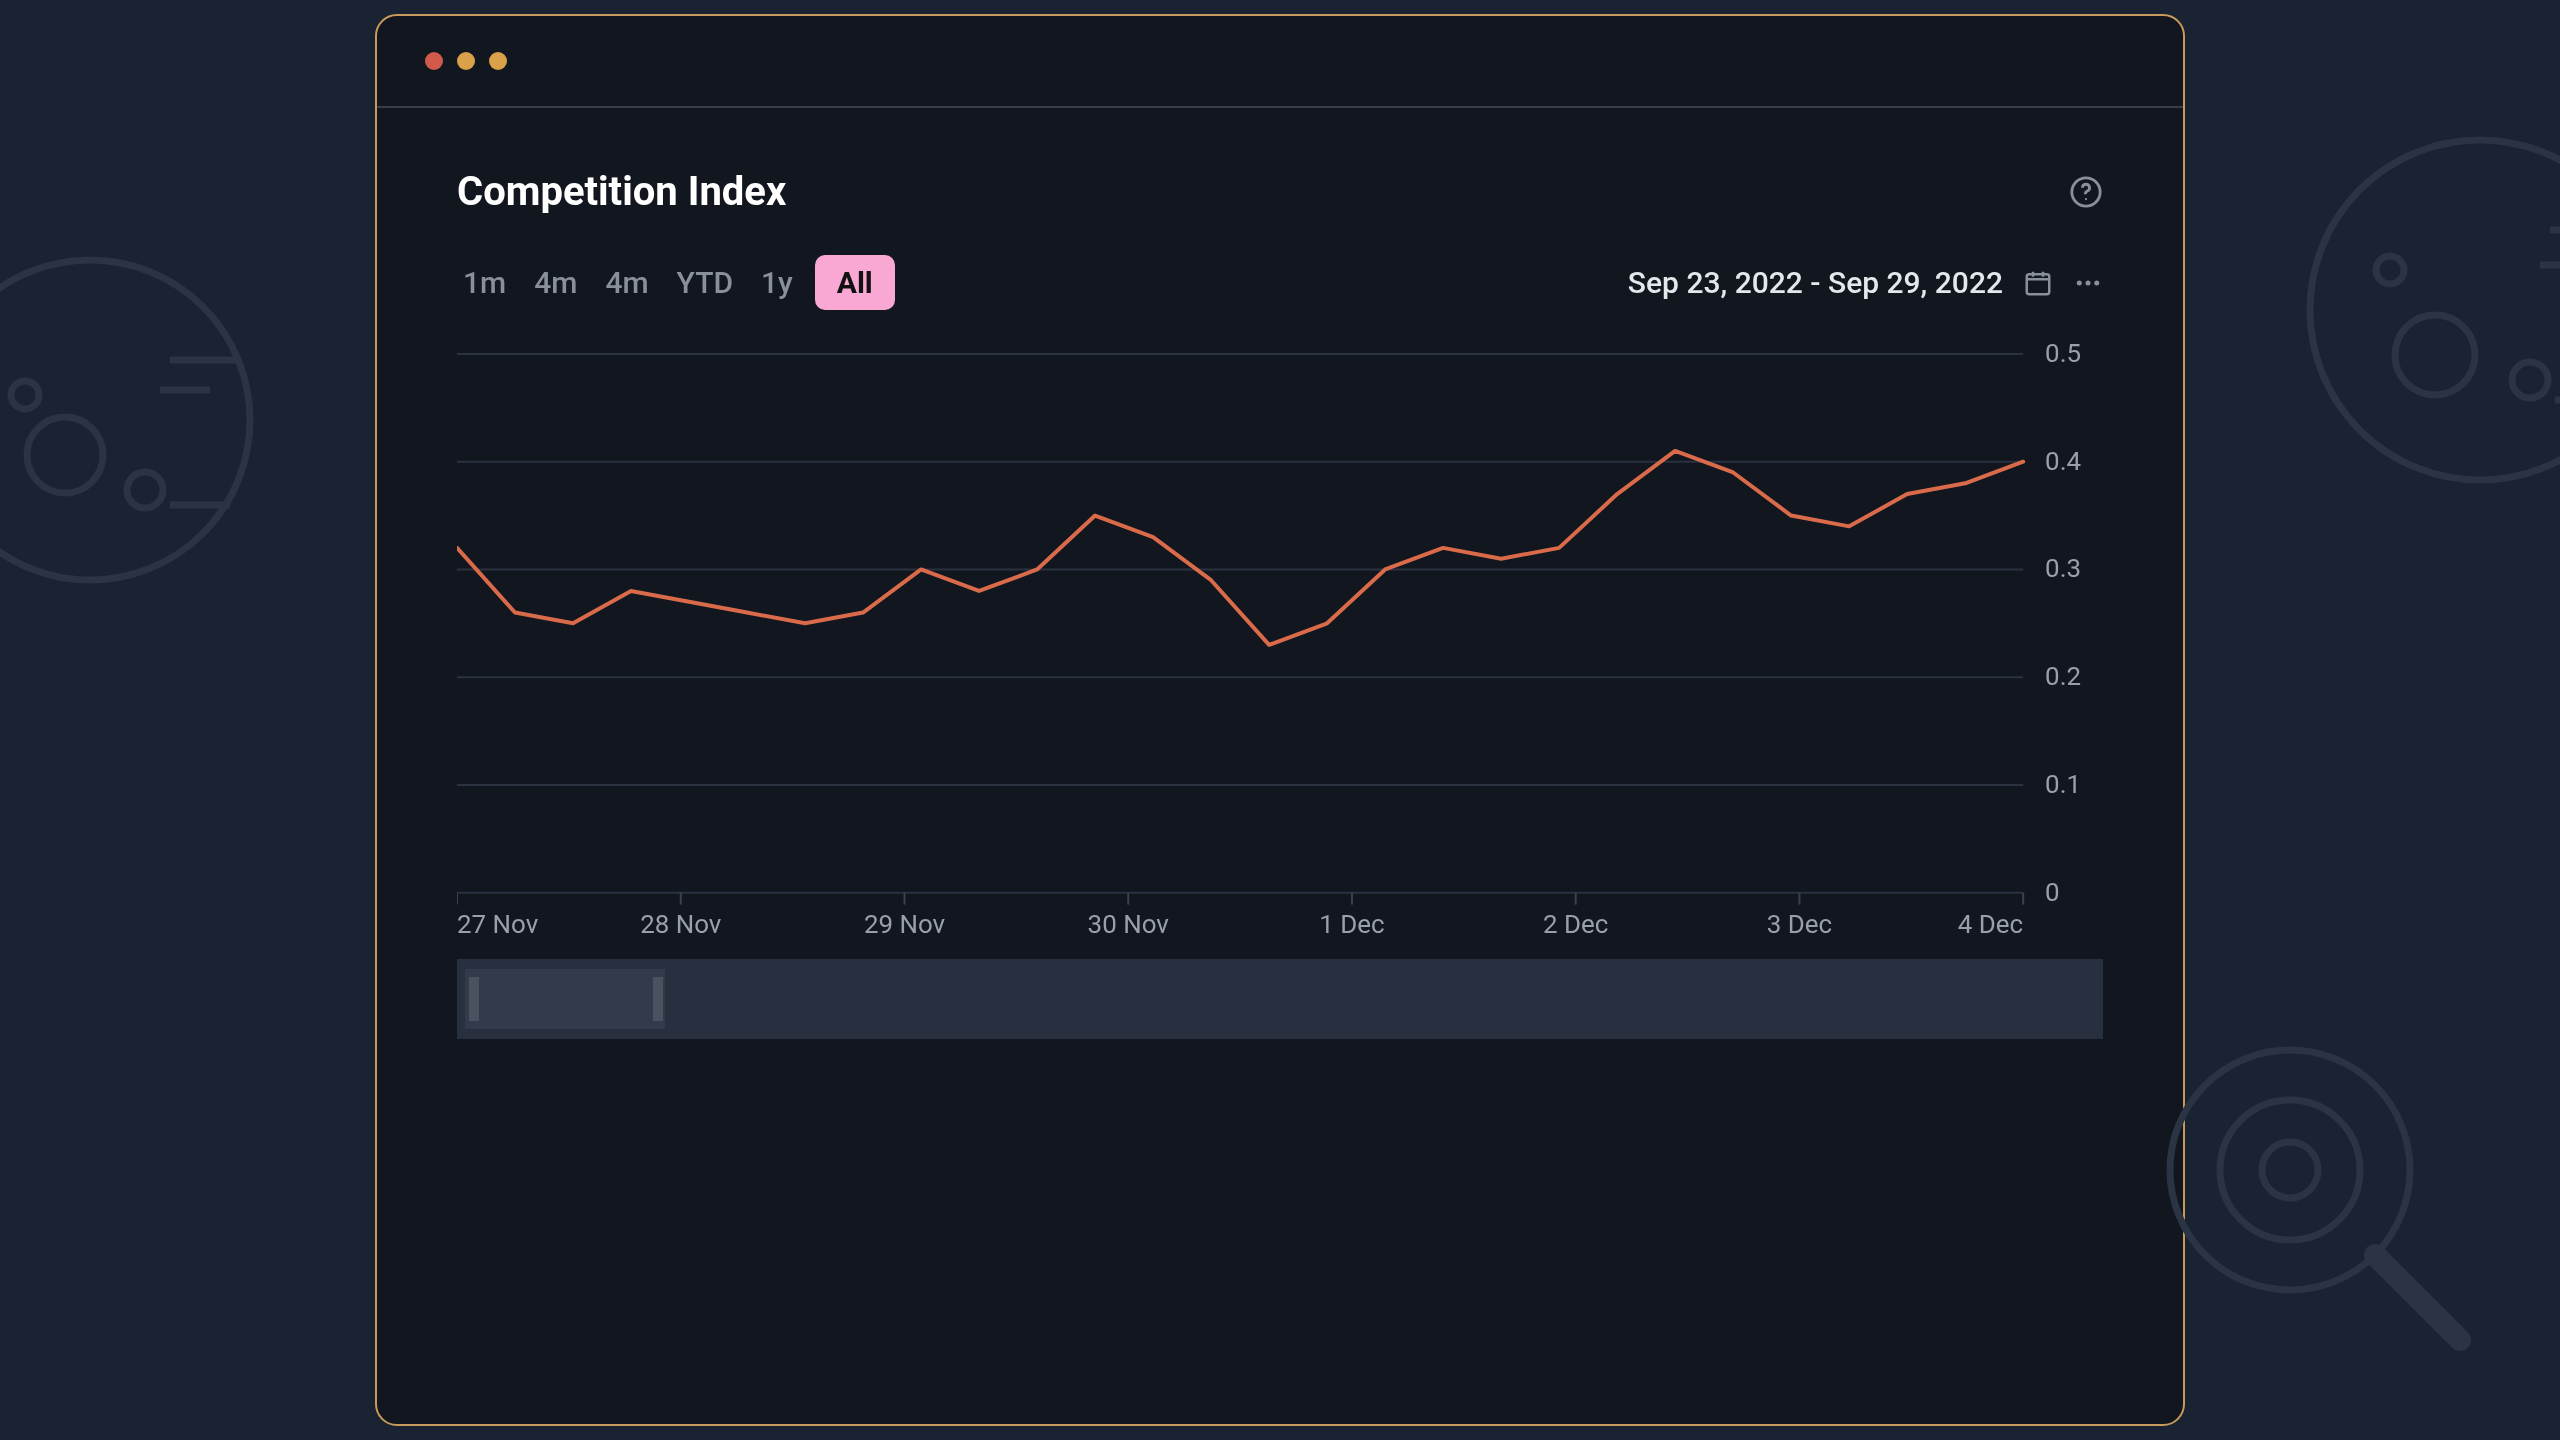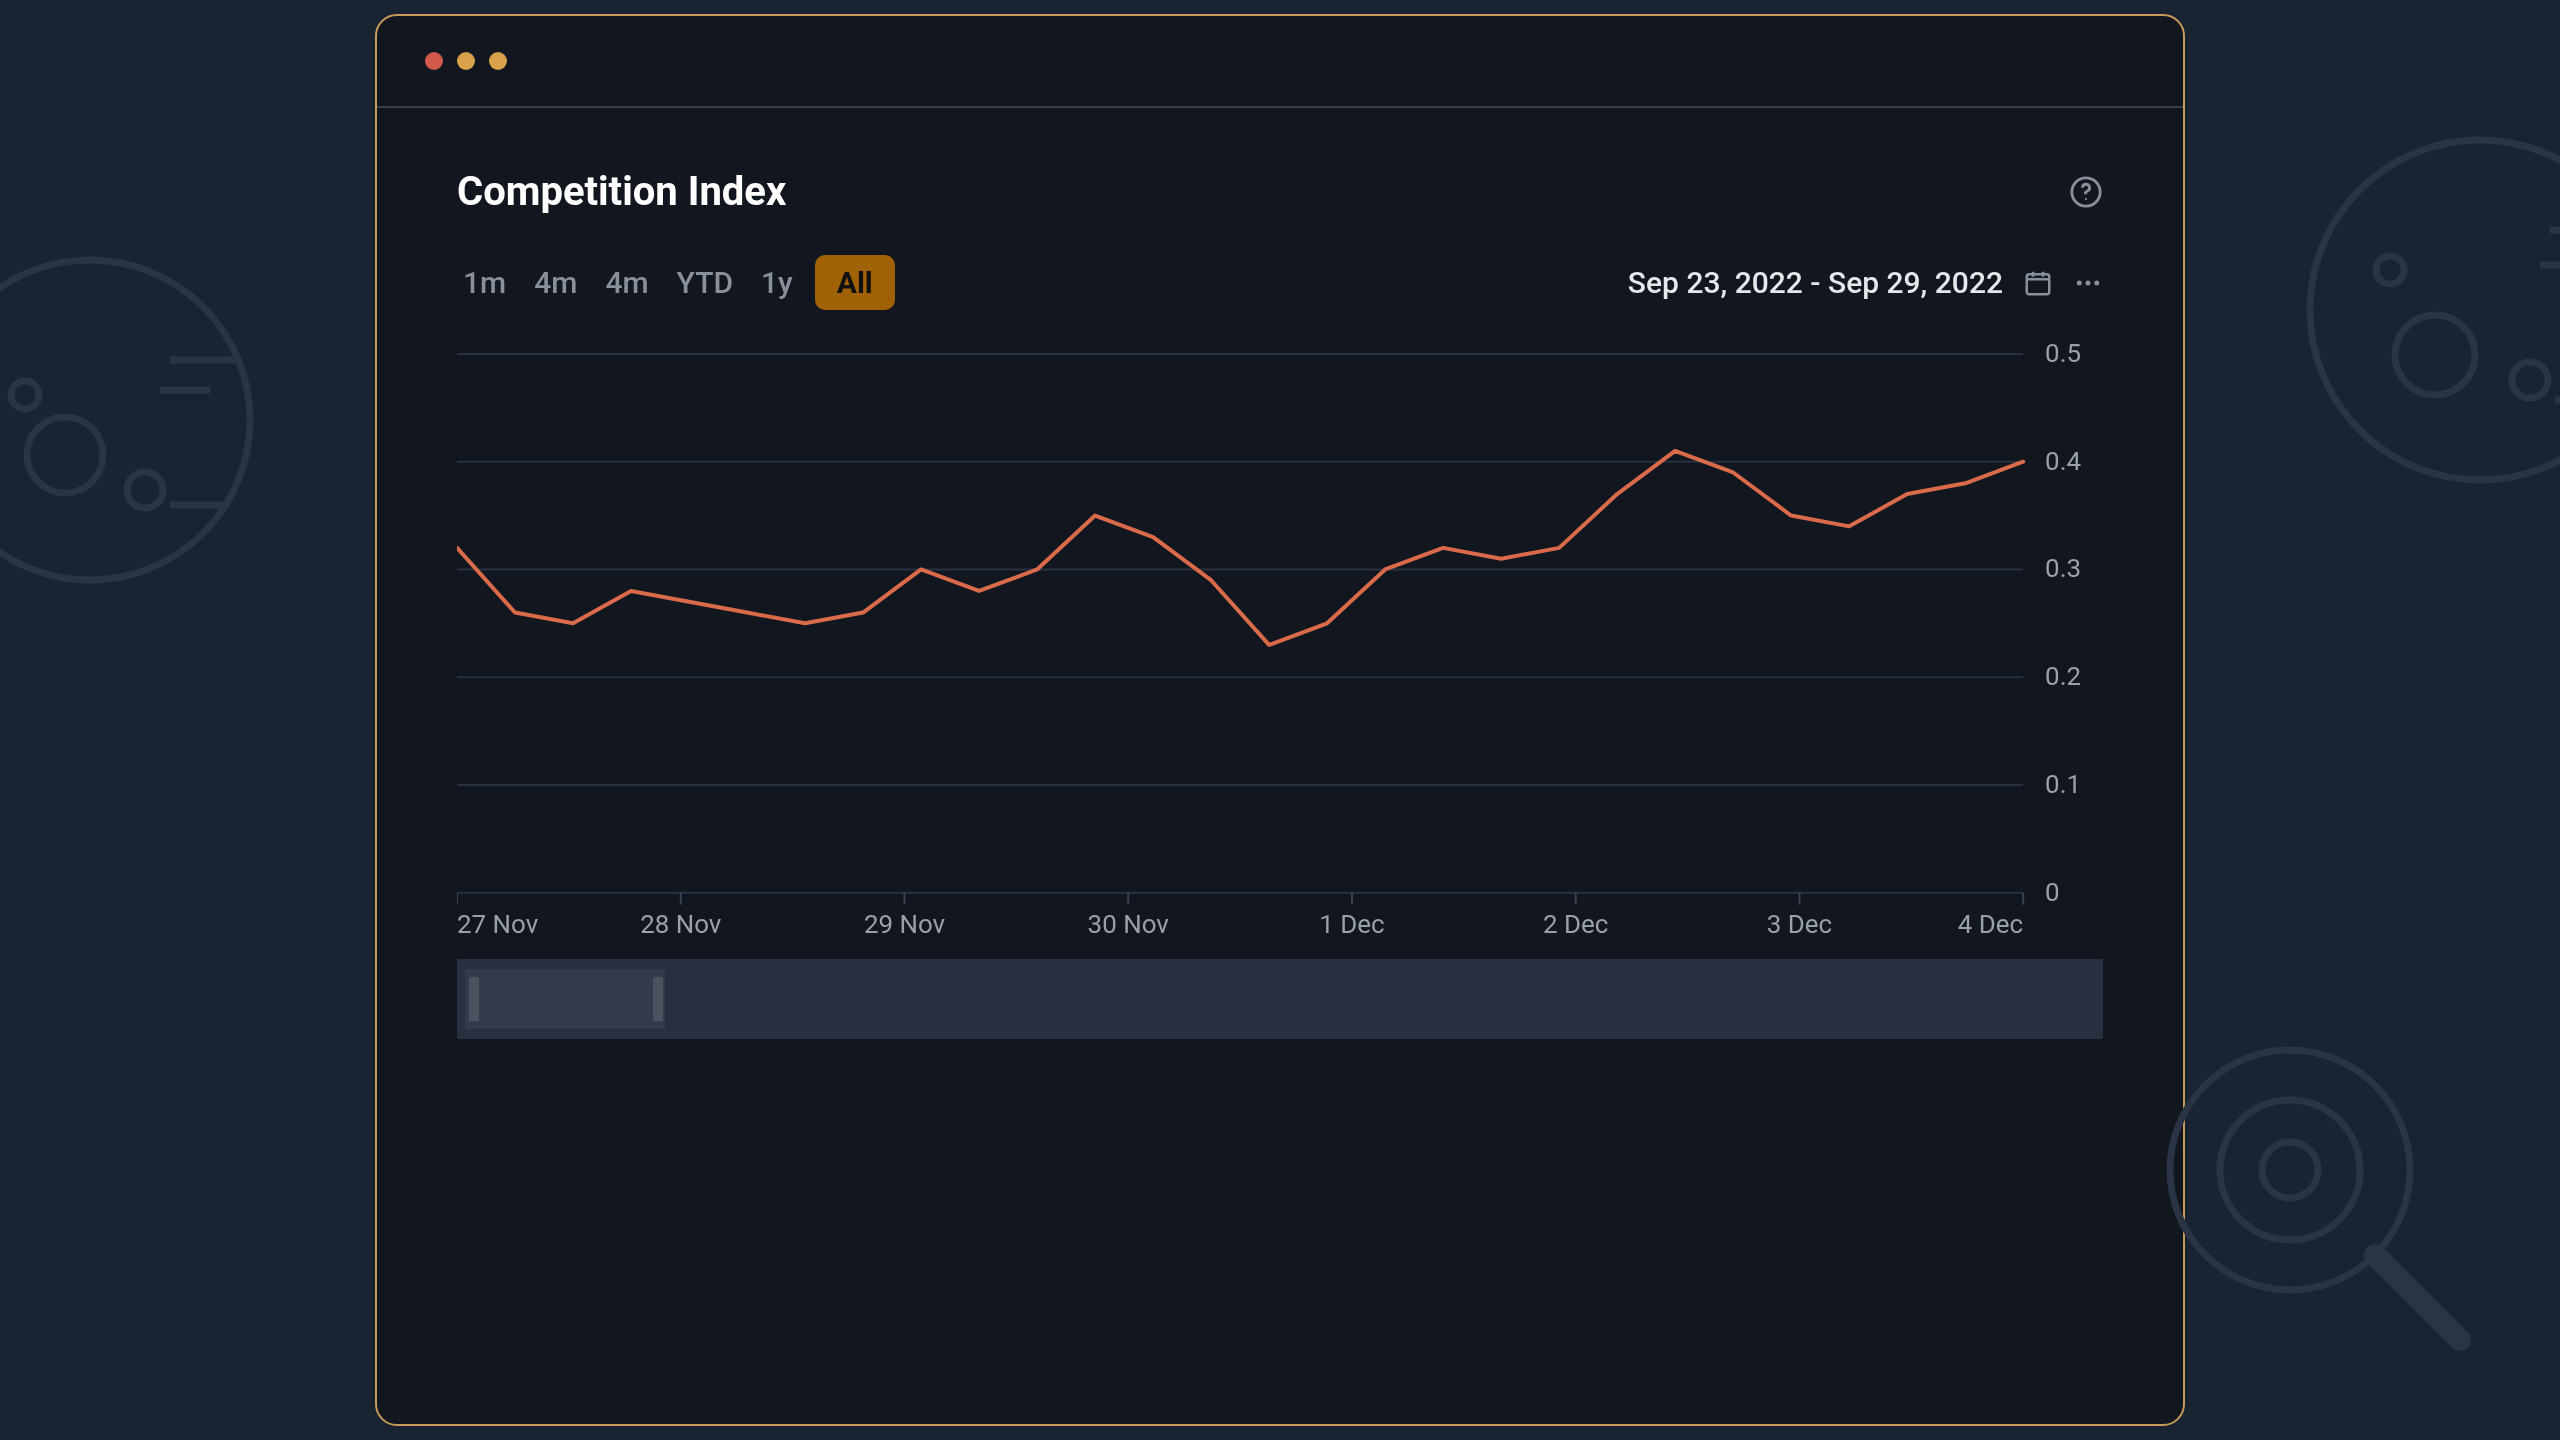--- a/index.html
+++ b/index.html
@@ -77,21 +77,21 @@
   }
   .range-btn {
     color: #8a9099;
     font-size: 30px;
     font-weight: 500;
     cursor: pointer;
     padding: 8px 6px;
     border-radius: 10px;
   }
   .range-btn.active {
-    background: #a16207;
+    background: #f9a8d4;
     color: #111;
     font-weight: 700;
     padding: 10px 22px;
   }
   .date-controls {
     display: flex;
     align-items: center;
     gap: 20px;
   }
   .date-range {

